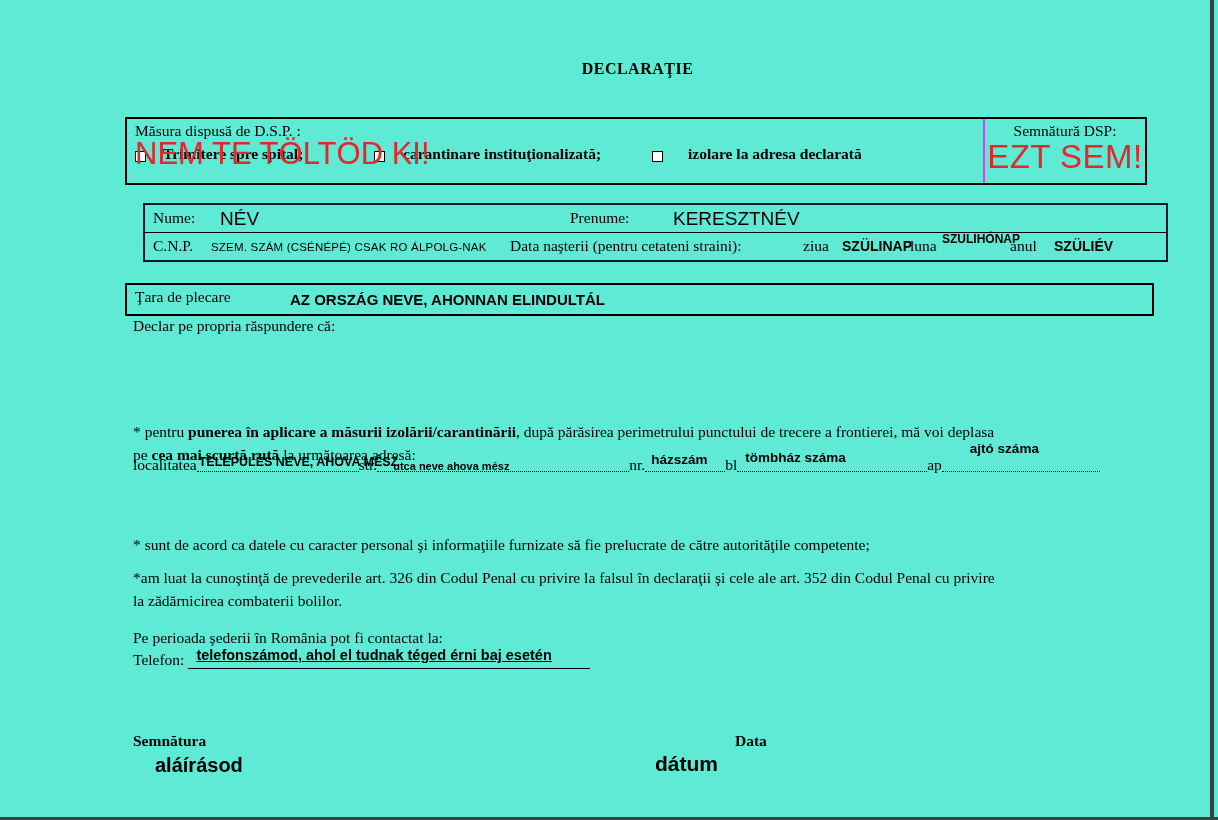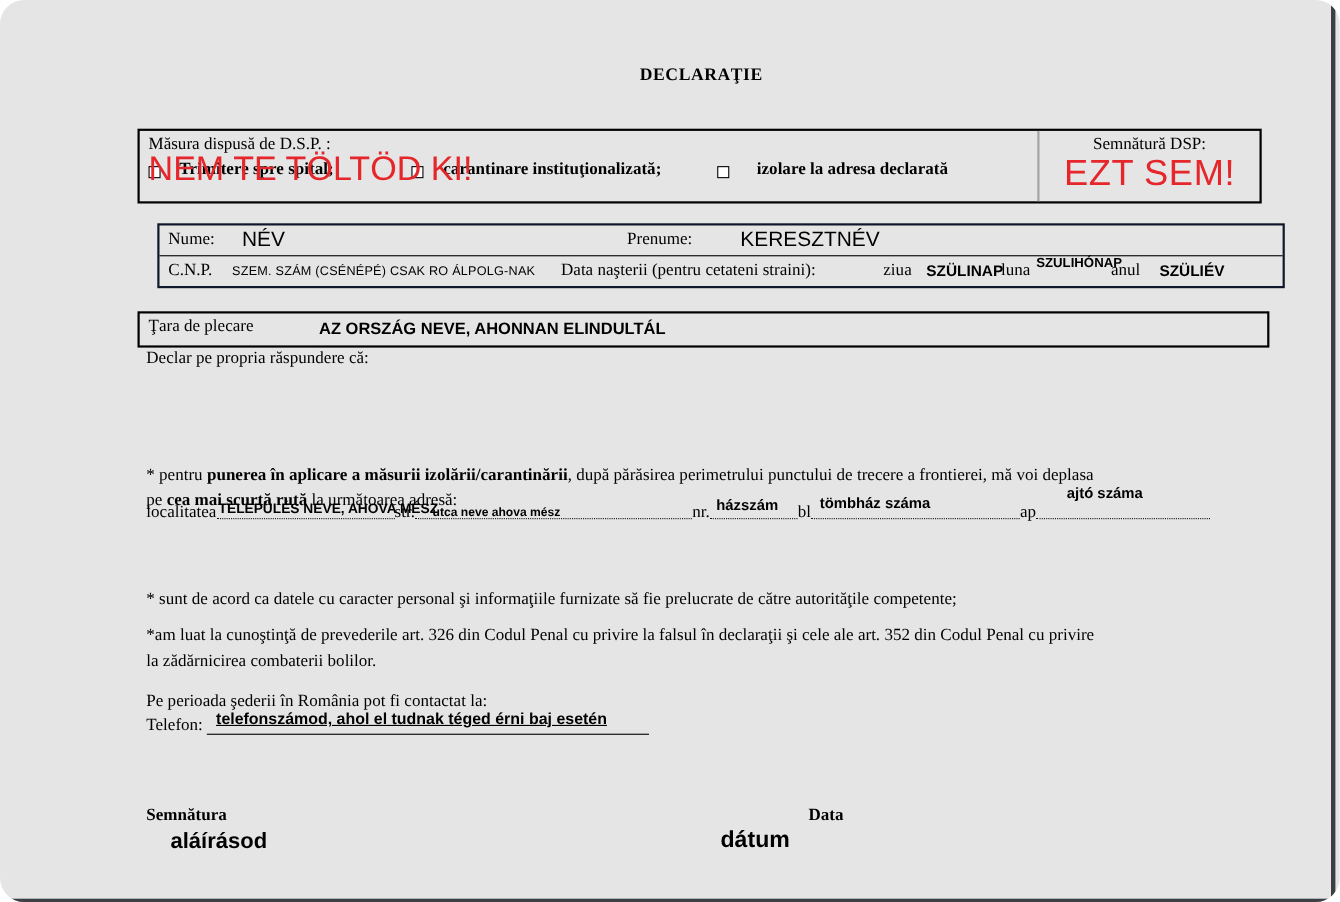--- a/index.html
+++ b/index.html
@@ -1,30 +1,30 @@
 <!DOCTYPE html>
 <html style="--accent-red: #e5262b; --page-edge: #3b4045;"><head>
 <meta charset="utf-8">
 <style>
   :root{
     --accent-red:#e5262b;
     --page-edge:#3b4045;
   }
   html,body{margin:0;padding:0;background:#fff;}
   .page{
-    position:relative;width:1218px;height:820px;background:#e5e5e5;overflow:hidden;
-    font-family:"Liberation Serif","DejaVu Serif",serif;color:#000;border-radius:22px;
+    position:relative;width:1218px;height:820px;background:#5eead4;overflow:hidden;
+    font-family:"Liberation Serif","DejaVu Serif",serif;color:#000;
   }
   .title{
     position:absolute;left:125px;top:60px;width:1025px;text-align:center;
     font-size:16px;font-weight:bold;letter-spacing:.5px;
   }
   
   .dsp-box{position:absolute;left:125px;top:117px;width:1018px;height:64px;border:2px solid #000;display:flex;}
-  .dsp-left{position:relative;width:816px;border-right:2px solid #a3a3a3;}
+  .dsp-left{position:relative;width:816px;border-right:2px solid #d946ef;padding-left:40px;}
   .dsp-right{position:relative;flex:1;text-align:center;}
   .dsp-label{position:absolute;left:8px;top:3px;font-size:15.5px;}
   .dsp-options{position:absolute;left:0;top:26px;width:100%;height:24px;font-weight:bold;font-size:15.5px;}
   .cb{position:absolute;top:6px;width:9px;height:9px;border:1.2px solid #000;background:#fff;}
   .cb1{left:8px;} .opt1{position:absolute;left:36px;top:0;}
   .cb2{left:247px;} .opt2{position:absolute;left:276px;top:0;}
   .cb3{left:525px;} .opt3{position:absolute;left:561px;top:0;}
   .overlay-red{
     font-family:"Liberation Sans","DejaVu Sans",sans-serif;color:var(--accent-red);
     font-weight:400;white-space:nowrap;

